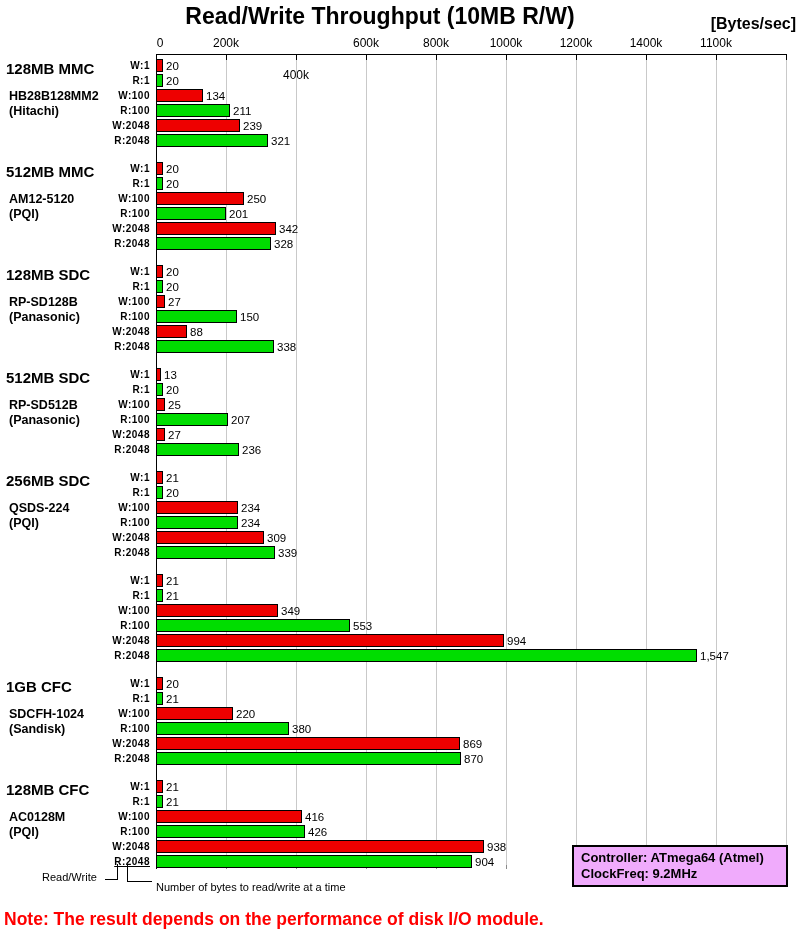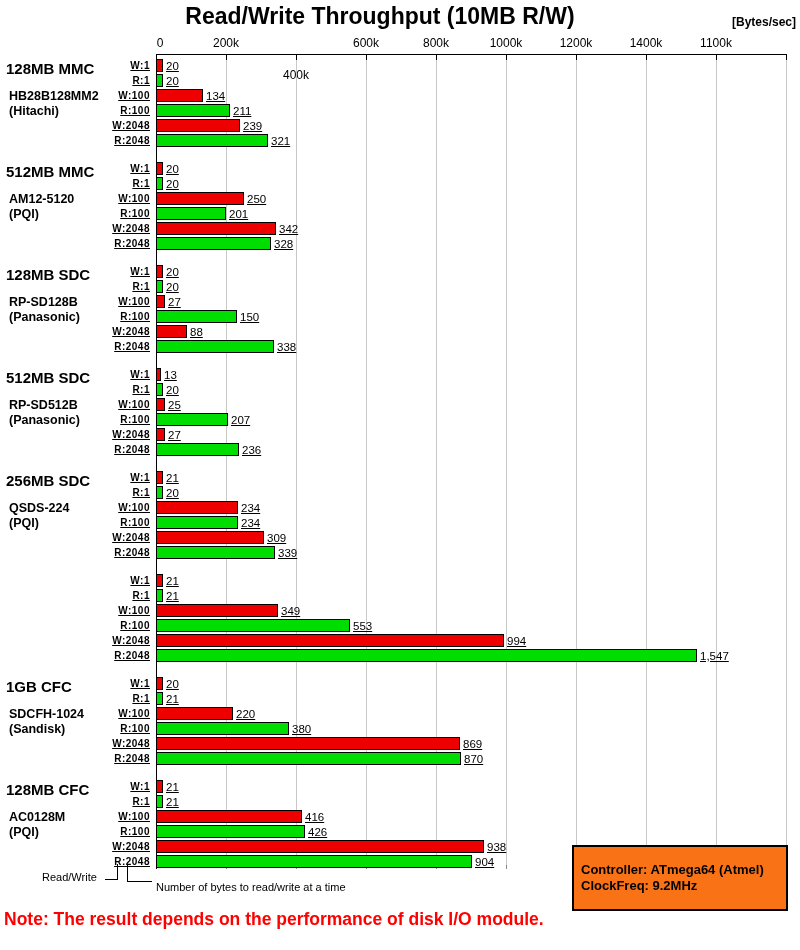--- a/index.html
+++ b/index.html
@@ -1,43 +1,43 @@
 <!DOCTYPE html>
 <html><head>
 <meta charset="utf-8">
 <style>
   html,body{margin:0;padding:0;background:#fff;}
   .stage{position:relative;width:800px;height:950px;background:#fff;overflow:hidden;
          font-family:"Liberation Sans", sans-serif;color:#000;}
   .chart-title{position:absolute;top:3px;left:0;width:760px;text-align:center;
                font-size:23px;font-weight:bold;letter-spacing:0px;}
-  .unit-label{position:absolute;top:15px;right:4px;font-size:12px;font-weight:bold;text-align:right;}
+  .unit-label{position:absolute;top:15px;right:4px;font-size:16px;font-weight:bold;text-align:right;}
   .tick-labels{position:absolute;top:36px;left:0;width:800px;height:16px;font-size:12px;}
   .tick-labels span{position:absolute;transform:translateX(-50%);white-space:nowrap;}
   .grid{position:absolute;top:54px;left:156px;width:630px;height:814px;
         border-top:1px solid #000;border-left:1px solid #000;z-index:1;}
   .gridline{position:absolute;top:0;bottom:0;width:1px;background:#c9c9c9;}
   .tick-top{position:absolute;top:0;width:1px;height:5px;background:#000;}
   .tick-bottom{position:absolute;bottom:0;width:1px;height:4px;background:#8a8a8a;}
   .rows{position:absolute;top:54px;left:0;width:800px;padding-top:4px;z-index:2;}
   .group{position:relative;height:90px;margin-bottom:13px;}
   .group-info{position:absolute;left:6px;top:2px;width:102px;}
   .group-name{font-size:15px;font-weight:bold;white-space:nowrap;}
   .group-model{font-size:12.5px;font-weight:bold;margin-top:12px;margin-left:3px;white-space:nowrap;}
   .group-brand{font-size:12.5px;font-weight:bold;margin-top:1px;margin-left:3px;white-space:nowrap;}
-  .row{display:flex;align-items:center;height:15px;text-decoration:underline;}
+  .row{display:flex;align-items:center;height:15px;}
   .row-label{width:150px;text-align:right;padding-right:6px;font-size:10px;font-weight:bold;
              letter-spacing:0.5px;flex:0 0 auto;}
   .row-label.annotated{text-decoration:underline;}
   .bar{height:11px;border:1px solid #000;flex:0 0 auto;}
   .bar.write{background:#ee0000;}
   .bar.read{background:#00dd00;}
   .bar-value{font-size:11.5px;margin-left:3px;white-space:nowrap;}
-  .info-box{position:absolute;left:572px;top:845px;width:198px;background:#f97316;
-            border:2px solid #000;padding:15px 7px;font-size:13px;font-weight:bold;
+  .info-box{position:absolute;left:572px;top:845px;width:198px;background:#f0abfc;
+            border:2px solid #000;padding:3px 7px;font-size:13px;font-weight:bold;
             line-height:16px;z-index:5;white-space:nowrap;}
   .annot-text{position:absolute;font-size:11px;white-space:nowrap;z-index:4;}
   #read-write-label{left:42px;top:871px;}
   #bytes-label{left:156px;top:881px;}
   .bracket-rw{position:absolute;left:105px;top:864px;width:12px;height:15px;
               border-right:1px solid #000;border-bottom:1px solid #000;z-index:4;}
   .bracket-bytes{position:absolute;left:127px;top:864px;width:24px;height:17px;
               border-left:1px solid #000;border-bottom:1px solid #000;z-index:4;}
   .footnote{position:absolute;left:4px;top:909px;font-size:17.5px;font-weight:bold;
             color:#ff0000;white-space:nowrap;}

